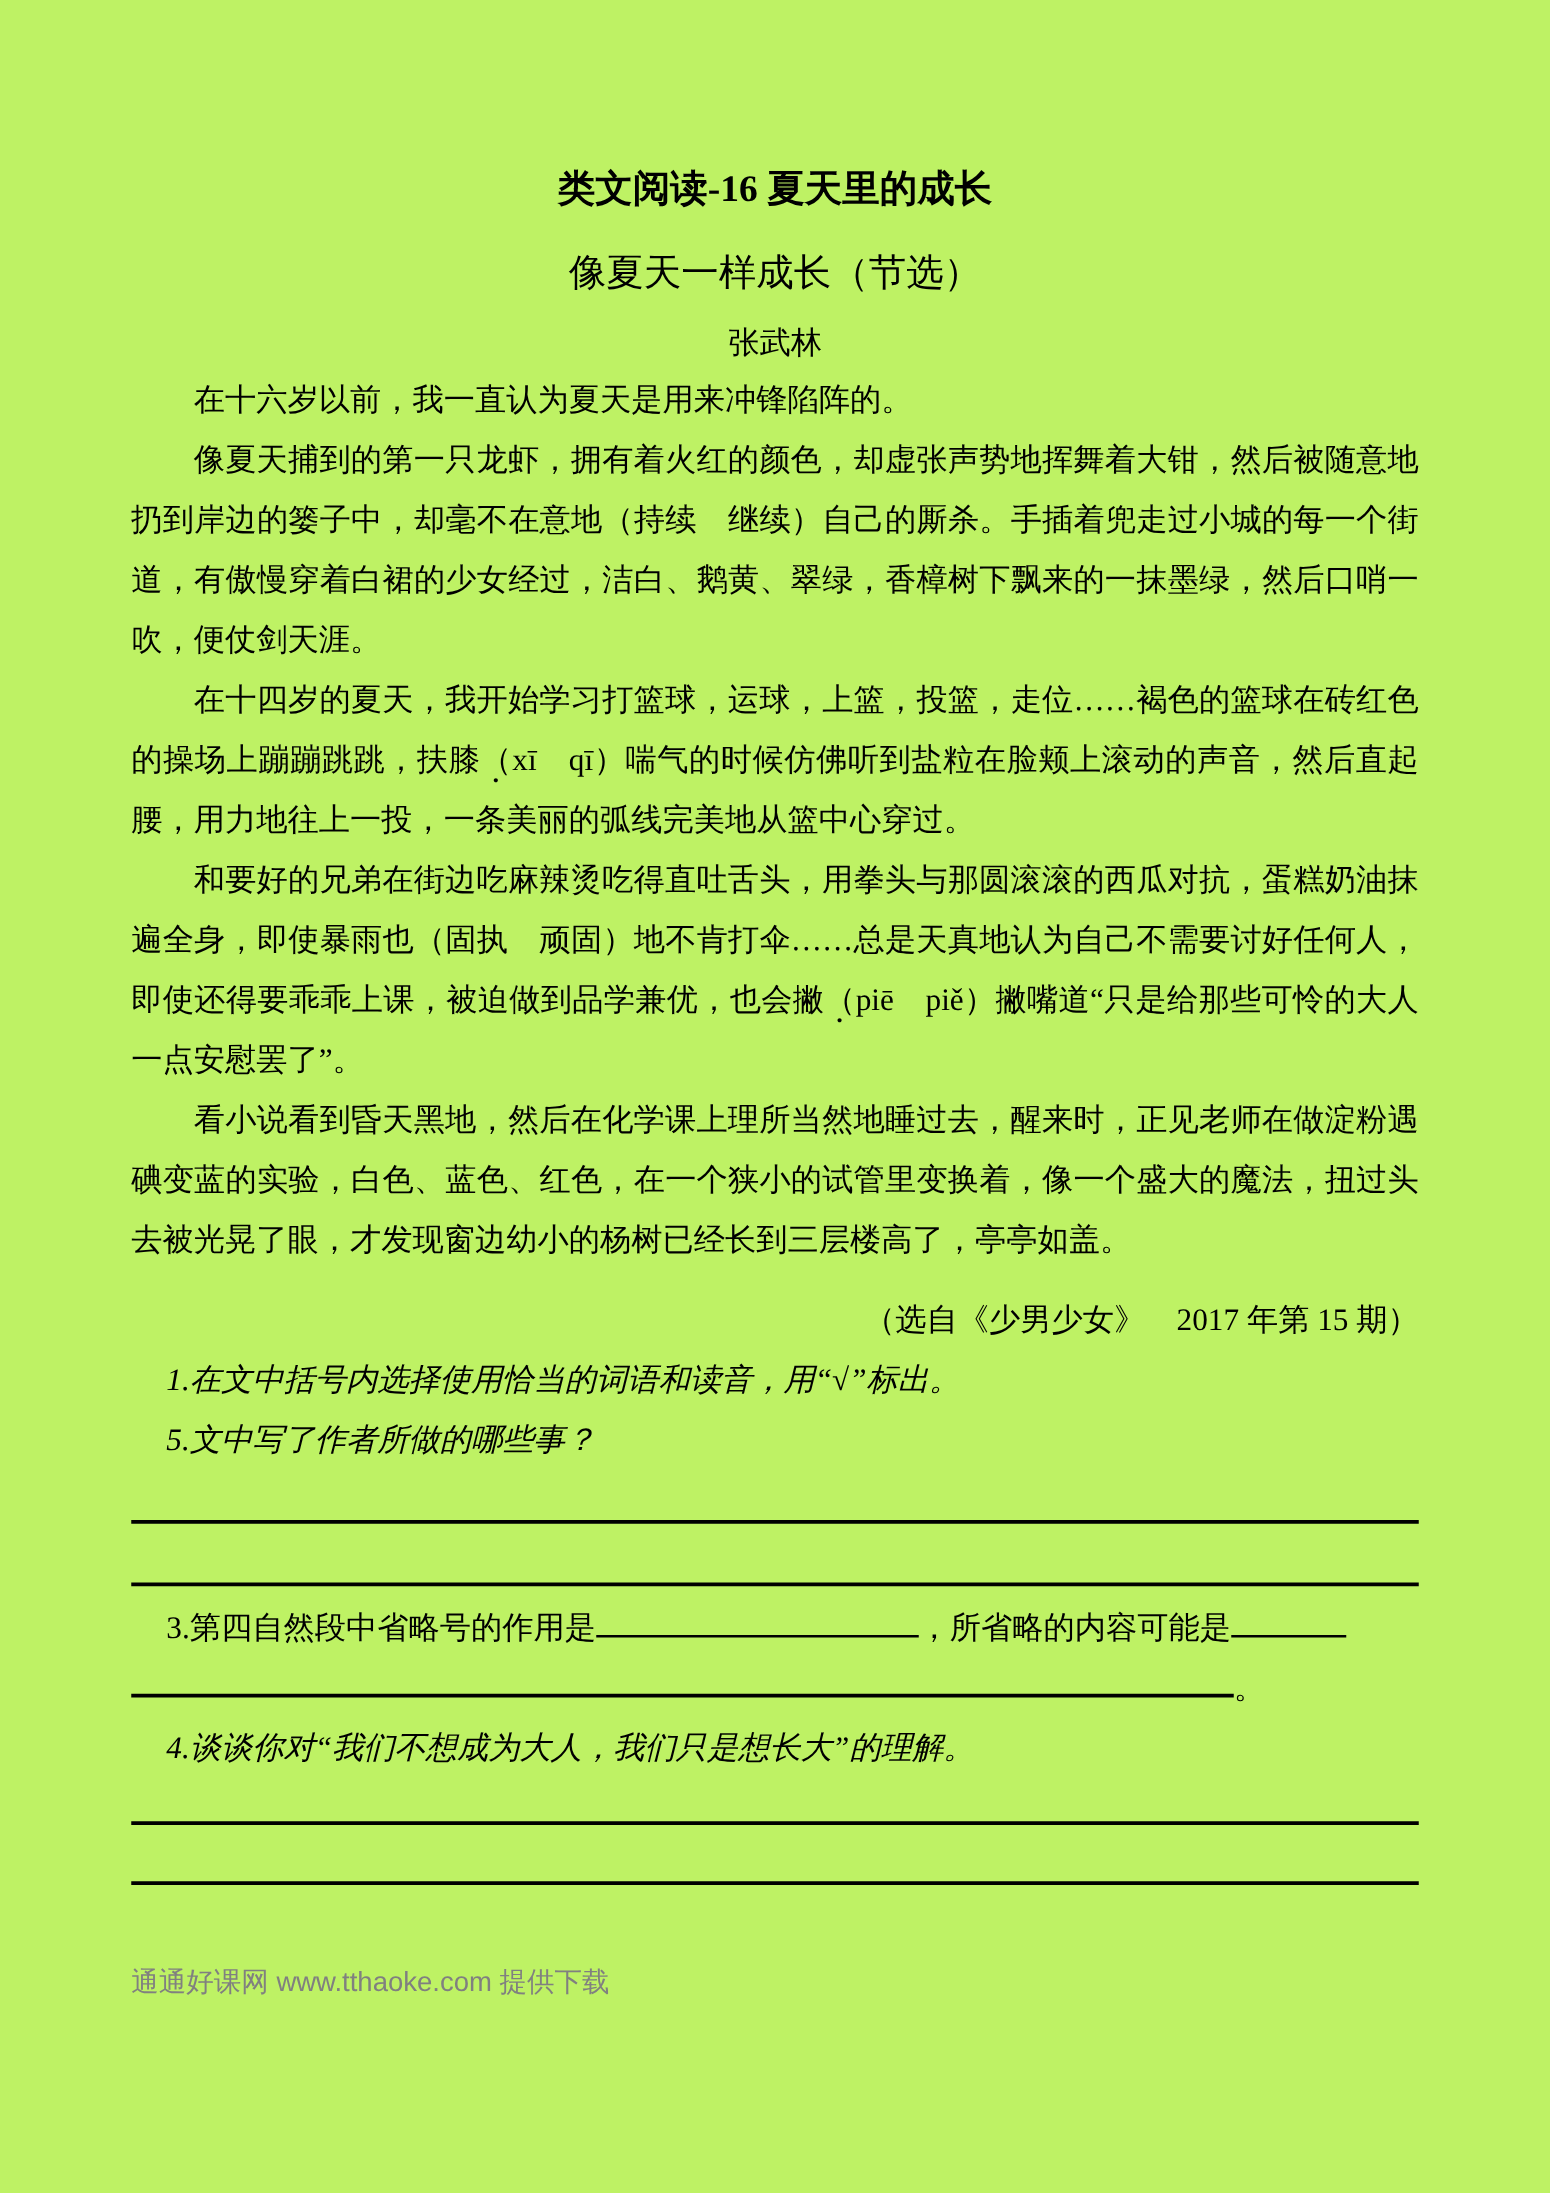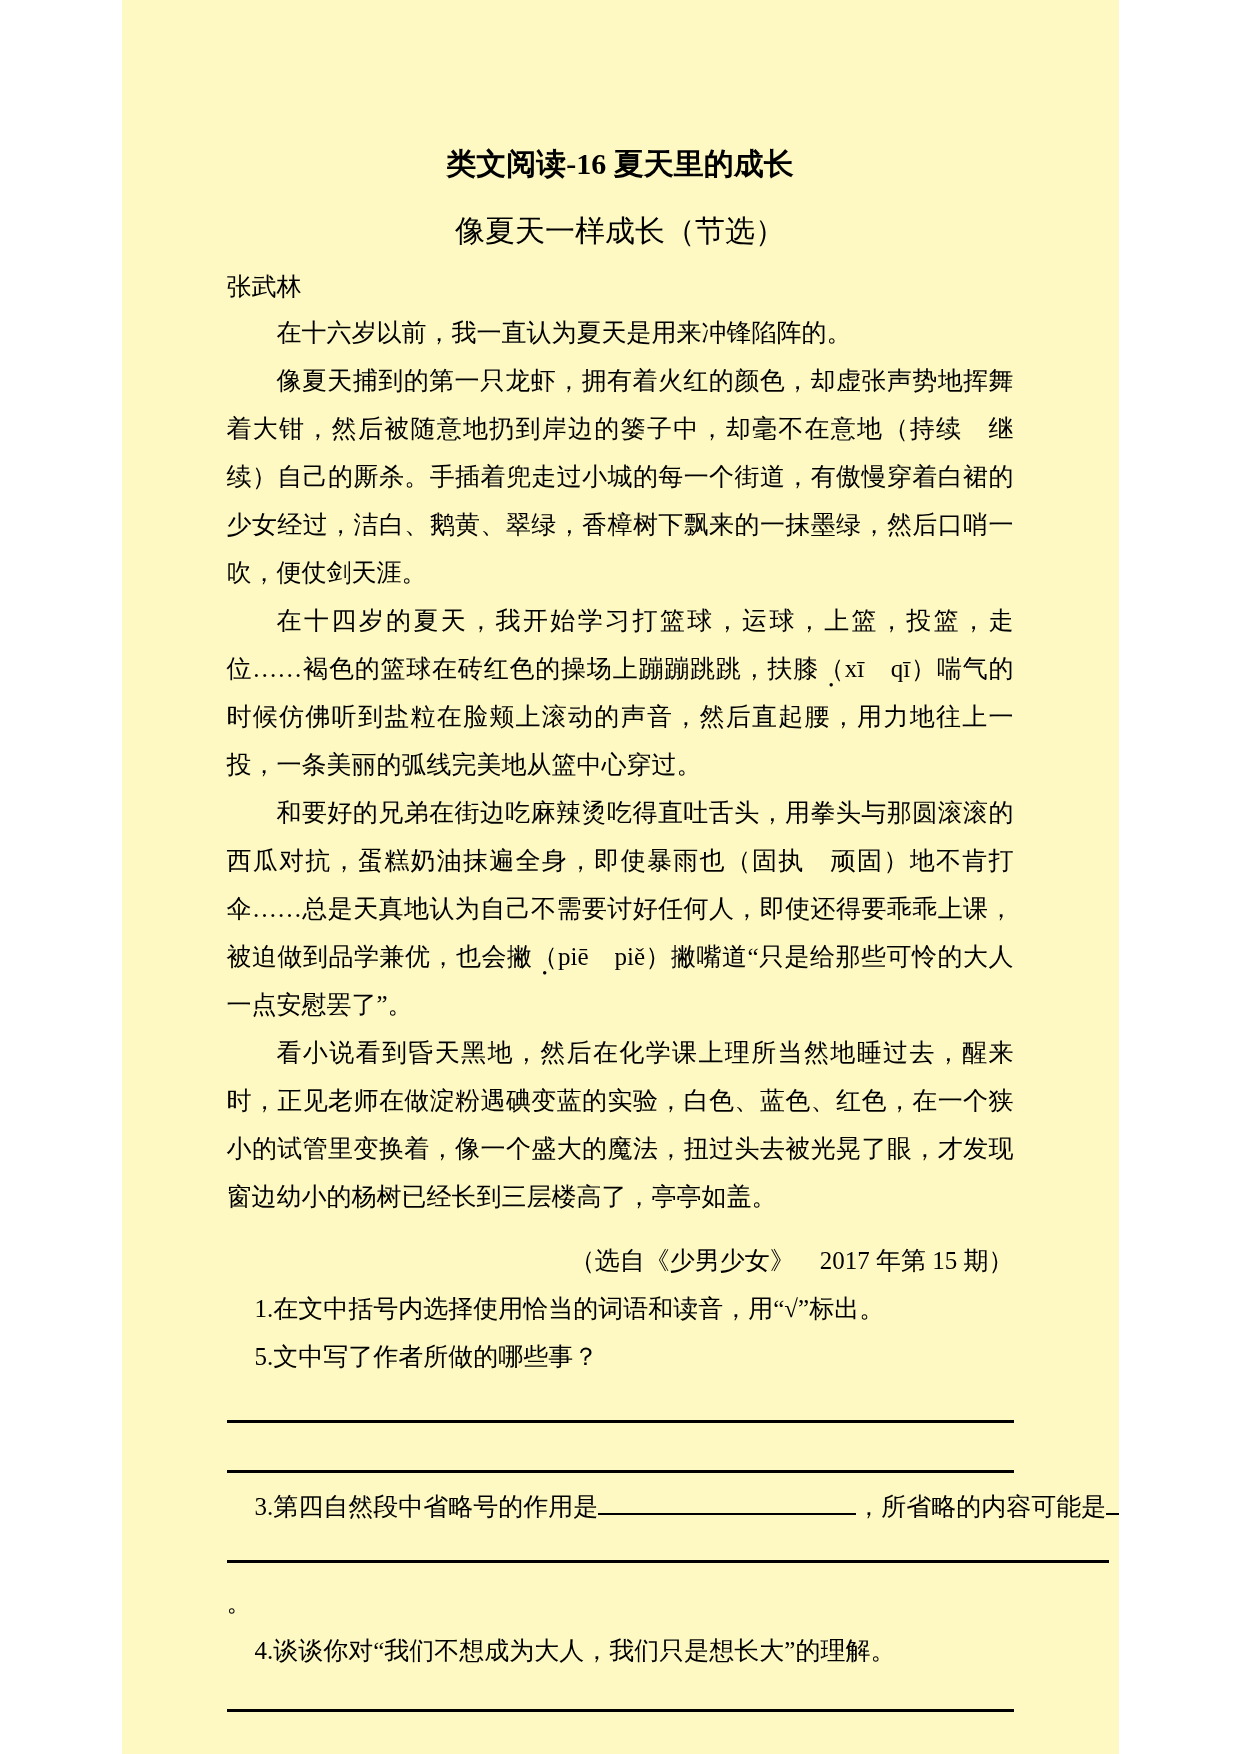--- a/index.html
+++ b/index.html
@@ -6,46 +6,47 @@
     margin: 0;
     padding: 0;
     background: #ffffff;
   }
   body {
     font-family: "Liberation Serif", "DejaVu Serif", serif;
     color: #000000;
   }
   .page {
     position: relative;
-    width: 997px;
+    width: 1240px;
     height: 1754px;
     margin: 0 auto;
-    background: #fef9c3;
+    background: #bef264;
     box-sizing: border-box;
-    padding: 16px 105px;
+    padding: 4px 105px;
     overflow: hidden;
   }
   .doc-title {
     margin: 128px 0 0 0;
     font-size: 30px;
     line-height: 40px;
     font-weight: 700;
     text-align: center;
   }
   .article-title {
     margin: 27px 0 0 0;
     font-size: 30px;
     line-height: 40px;
     font-weight: 400;
     text-align: center;
   }
   .author {
     margin-top: 19px;
     font-size: 25px;
     line-height: 34px;
+    text-align: center;
   }
   .body-text {
     margin-top: 5px;
   }
   .para {
     margin: 0;
     font-size: 25px;
     line-height: 48px;
     text-align: justify;
     text-indent: 2em;
@@ -67,20 +68,21 @@
     font-size: 25px;
     line-height: 48px;
     text-align: right;
   }
   .question {
     margin: 0;
     padding-left: 28px;
     font-size: 25px;
     line-height: 48px;
     text-align: left;
+    font-style: italic;
   }
   .ans-line {
     height: 0;
     border-bottom: 3px solid #000000;
   }
   .ans-line.l1 { margin-top: 39px; }
   .ans-line.l2 { margin-top: 47px; }
   .ans-line.l4 { margin-top: 34px; }
   .ans-line.l5 { margin-top: 45px; }
   .q3-row {

